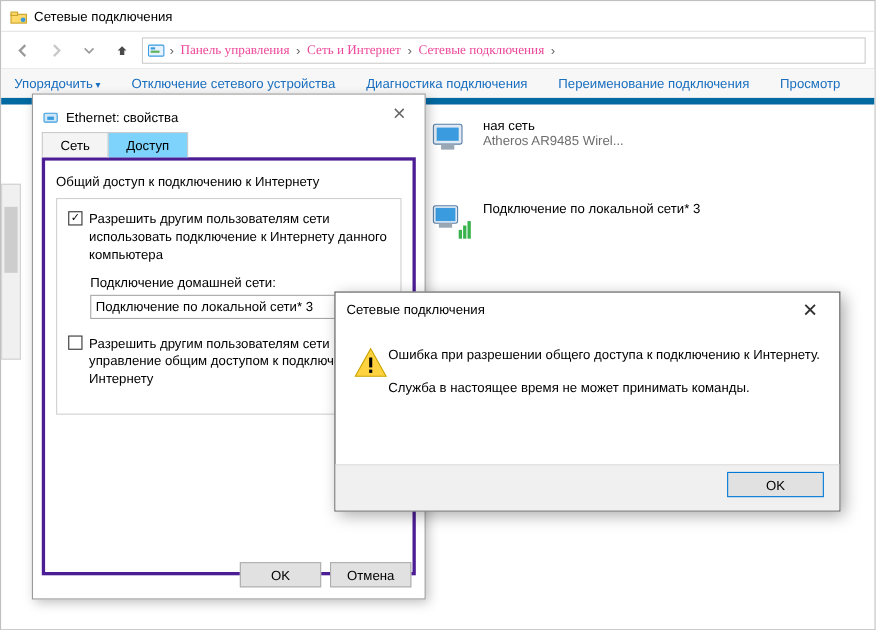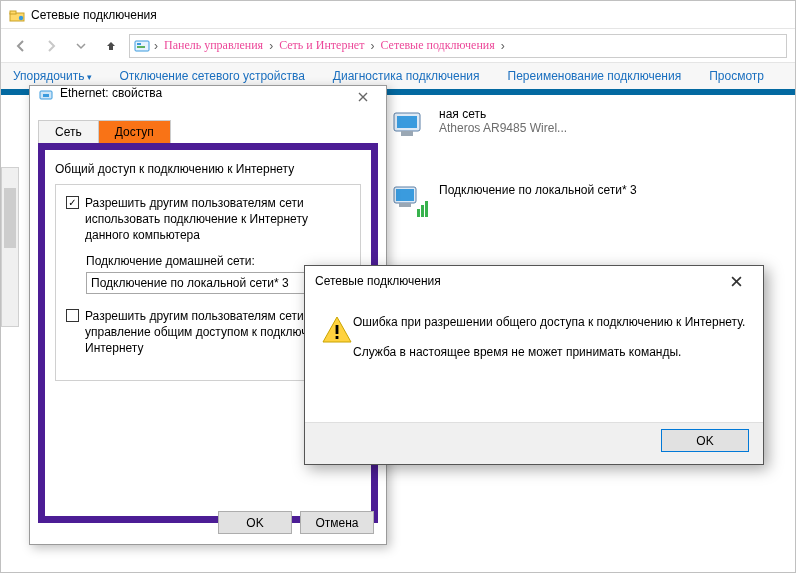--- a/index.html
+++ b/index.html
@@ -28,27 +28,27 @@
 .conn-icon { width: 40px; height: 36px; }
 .conn-text .line1 { color:#000; }
 .conn-text .line3 { color:#6d6d6d; }
 
 
 .scrollbar { position:absolute; left:0; top:166px; width:18px; height:160px; background:#f0f0f0; border:1px solid #d0d0d0; }
 .scrollbar .thumb { position:absolute; left:2px; right:2px; top:20px; height:60px; background:#cdcdcd; }
 
 
 .dialog { position:absolute; left:28px; top:84px; width:358px; height:460px; background:#fff; border:1px solid #9a9a9a; box-shadow: 3px 3px 10px rgba(0,0,0,0.25); }
-.dlg-title { height:28px; display:flex; align-items:flex-start; padding:0 8px; }
+.dlg-title { height:28px; display:flex; align-items:flex-end; padding:0 8px; }
 .dlg-title .t { margin-left:6px; color:#000; }
 .dlg-close { margin-left:auto; width:30px; height:22px; display:flex; align-items:center; justify-content:center; color:#555; }
 .tabs { display:flex; padding: 6px 8px 0 8px; }
 .tab { padding:4px 16px; border:1px solid #ccc; border-bottom:none; background:#f4f4f4; margin-right:-1px; }
-.tab.active { background:#f97316; position:relative; z-index:2; }
-.tab-body { border:7px solid #4c1d95; margin:0 8px 8px 8px; height:380px; padding:12px 10px; }
+.tab.active { background:#7dd3fc; position:relative; z-index:2; }
+.tab-body { border:3px solid #4c1d95; margin:0 8px 8px 8px; height:380px; padding:12px 10px; }
 .group-label { margin-bottom:8px; }
 .groupbox { border:1px solid #d0d0d0; padding: 10px 10px 14px 10px; position:relative; }
 .chk-row { display:flex; align-items:flex-start; gap:6px; margin-bottom:10px; }
 .chk { width:13px; height:13px; border:1px solid #333; margin-top:1px; flex-shrink:0; display:flex; align-items:center; justify-content:center; }
 .chk.checked::after { content:"✓"; font-size:10px; line-height:1; }
 .chk-label { line-height:1.35; }
 .sub-label { margin:2px 0 4px 20px; }
 .combo { margin-left:20px; width: 260px; height:22px; border:1px solid #a7a7a7; display:flex; align-items:center; padding:0 4px; justify-content:space-between; background:#fff; }
 .combo .cv { color:#000; }
 .combo .caret { font-size:9px; color:#444; }

